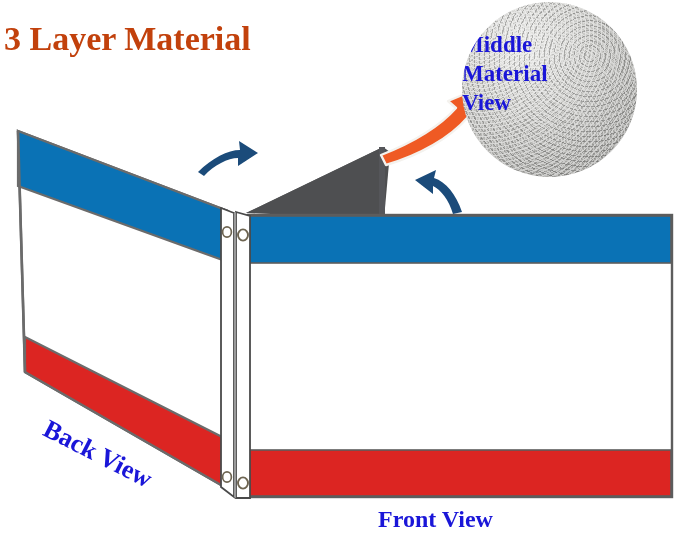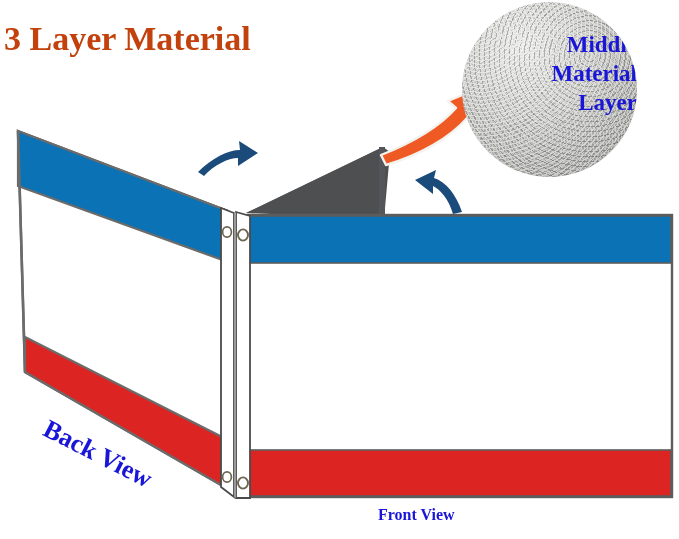--- a/index.html
+++ b/index.html
@@ -39,21 +39,21 @@
   .label-blue {
     font-family: "Liberation Serif", serif;
     font-weight: bold;
     color: #1a16d8;
     white-space: nowrap;
   }
   #front-view-label {
     position: absolute;
     left: 378px;
     top: 506px;
-    font-size: 16px;
+    font-size: 24px;
   }
   #back-view-label {
     position: absolute;
     left: 52px;
     top: 414px;
     font-size: 26px;
     transform: rotate(27deg);
     transform-origin: 0 0;
   }
   #inset-circle {
@@ -77,21 +77,21 @@
       repeating-radial-gradient(circle at 73% 31%, rgba(40,40,40,.5) 0 1px, rgba(0,0,0,0) 1px 5px),
       repeating-radial-gradient(circle at 43% 77%, rgba(255,255,255,.7) 0 1px, rgba(0,0,0,0) 1px 3px),
       repeating-linear-gradient(41deg, rgba(255,255,255,.45) 0 1px, rgba(0,0,0,0) 1px 3px),
       repeating-linear-gradient(-37deg, rgba(60,60,60,.28) 0 1px, rgba(0,0,0,0) 1px 4px);
   }
   #inset-caption {
     position: absolute;
     left: 0;
     top: 28px;
     width: 100%;
-    text-align: right;
+    text-align: left;
     font-family: "Liberation Serif", serif;
     font-weight: bold;
     font-size: 23px;
     line-height: 29px;
     color: #1a16d8;
   }
   #inset-caption span { display: block; }
 </style>
 </head>
 <body>
@@ -163,21 +163,21 @@
 
   </svg>
 
   <div class="title-text">3 Layer Material</div>
 
   <div id="inset-circle">
     <div id="inset-noise"></div>
     <div id="inset-caption">
       <span>Middle</span>
       <span>Material</span>
-      <span>Layer</span>
+      <span>View</span>
     </div>
   </div>
 
   <div id="back-view-label" class="label-blue">Back View</div>
 
   <div id="front-view-label" class="label-blue">Front View</div>
 
 </div>
 
 </body></html>

